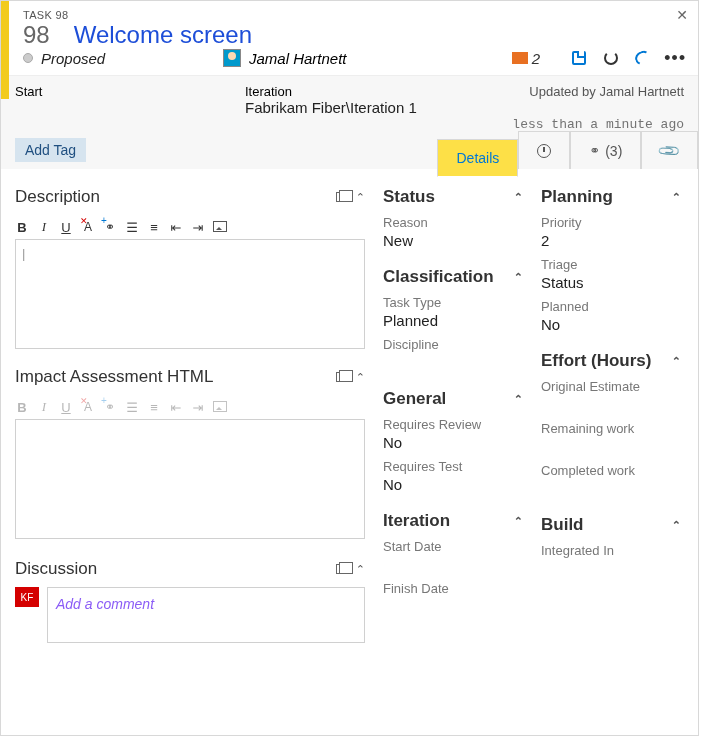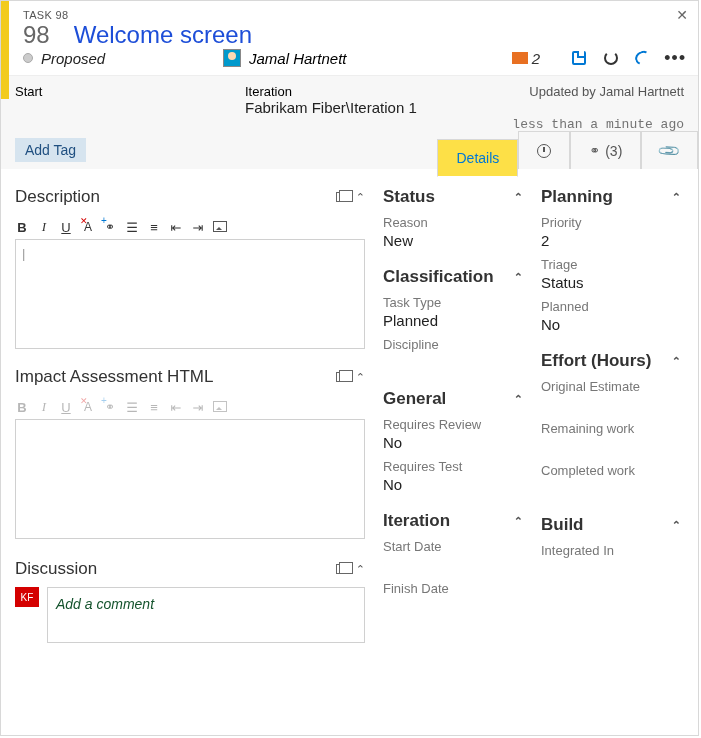--- a/index.html
+++ b/index.html
@@ -65,21 +65,21 @@
   .linkblue::before{content:"+";color:#0078d4;font-size:10px;position:absolute;left:-2px;top:-5px;}
   .img-icon{width:14px;height:11px;border:1.5px solid #555;display:inline-block;position:relative;}
   .img-icon::after{content:"";position:absolute;left:2px;bottom:1px;border:3px solid transparent;border-bottom-color:#555;}
   .editor{border:1px solid #d0d0d0;height:110px;padding:6px;font-size:13px;color:#999;}
   .editor.cursor::before{content:"|";color:#999;}
   .field-label{font-size:13px;color:#777;margin-top:8px;}
   .field-val{font-size:15px;color:#222;margin-top:2px;}
   .discussion{margin-top:14px;}
   .disc-row{display:flex;gap:8px;margin-top:6px;}
   .disc-avatar{width:24px;height:20px;background:#d40000;color:#fff;font-size:10px;display:flex;align-items:center;justify-content:center;}
-  .disc-input{flex:1;border:1px solid #d0d0d0;height:56px;padding:8px;font-size:14px;color:#14532d;font-style:italic;}
+  .disc-input{flex:1;border:1px solid #d0d0d0;height:56px;padding:8px;font-size:14px;color:#8b5cf6;font-style:italic;}
 </style>
 </head>
 <body>
 
 <div class="card">
   <div class="yellow-bar"></div>
   <span class="close-x">✕</span>
 
   <div class="header">
     <div class="task-label">TASK 98</div>

